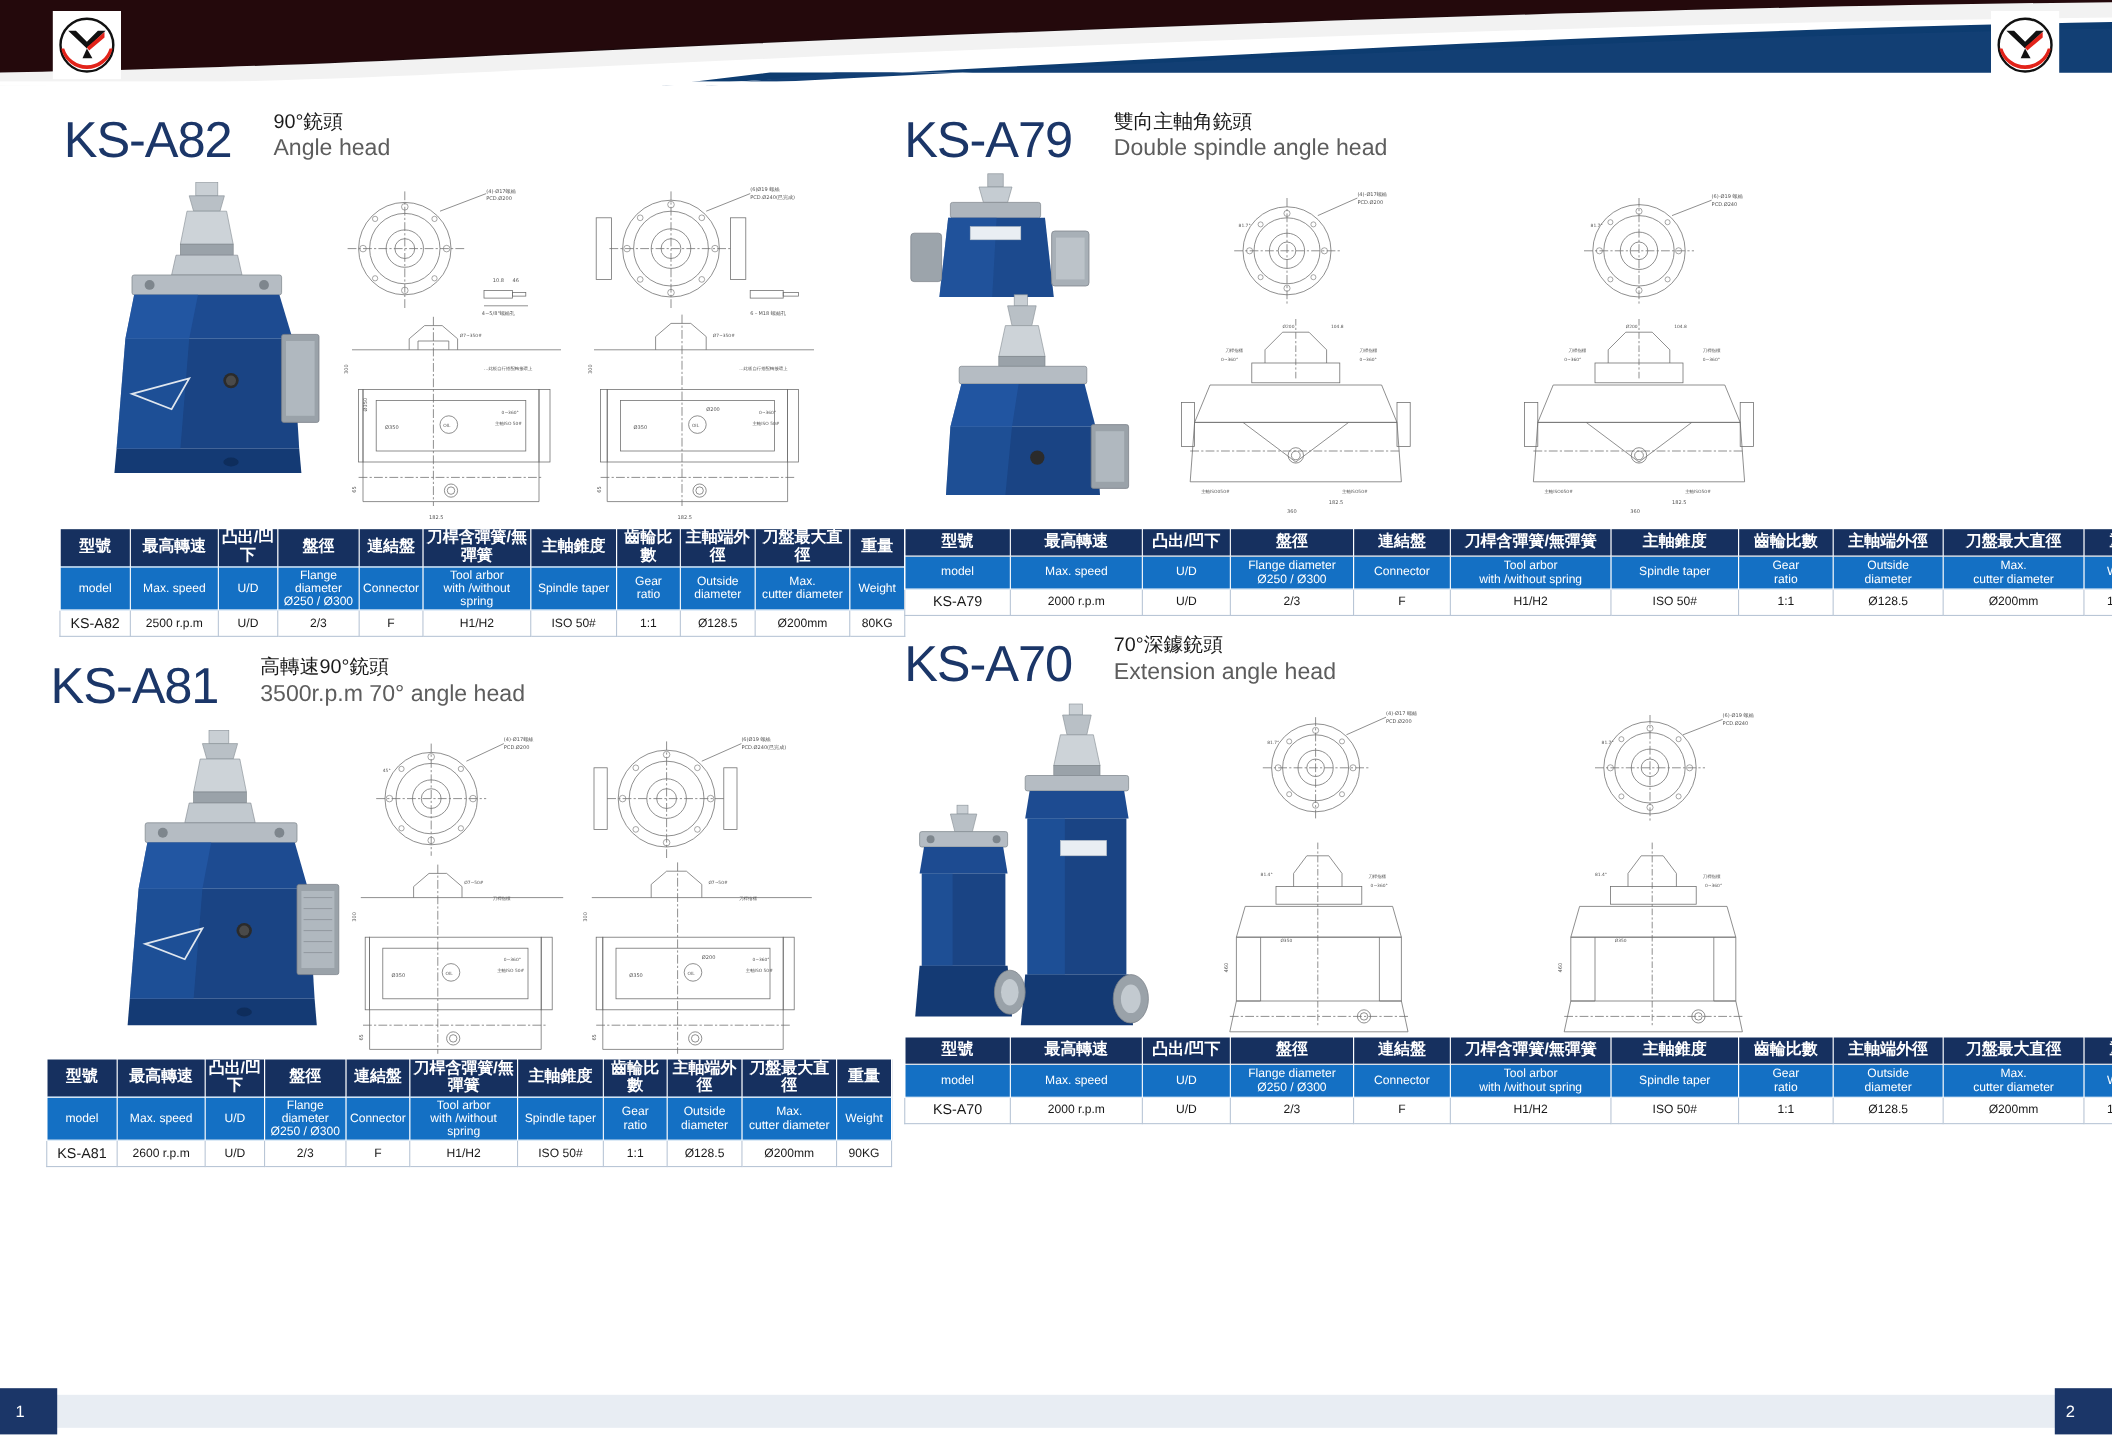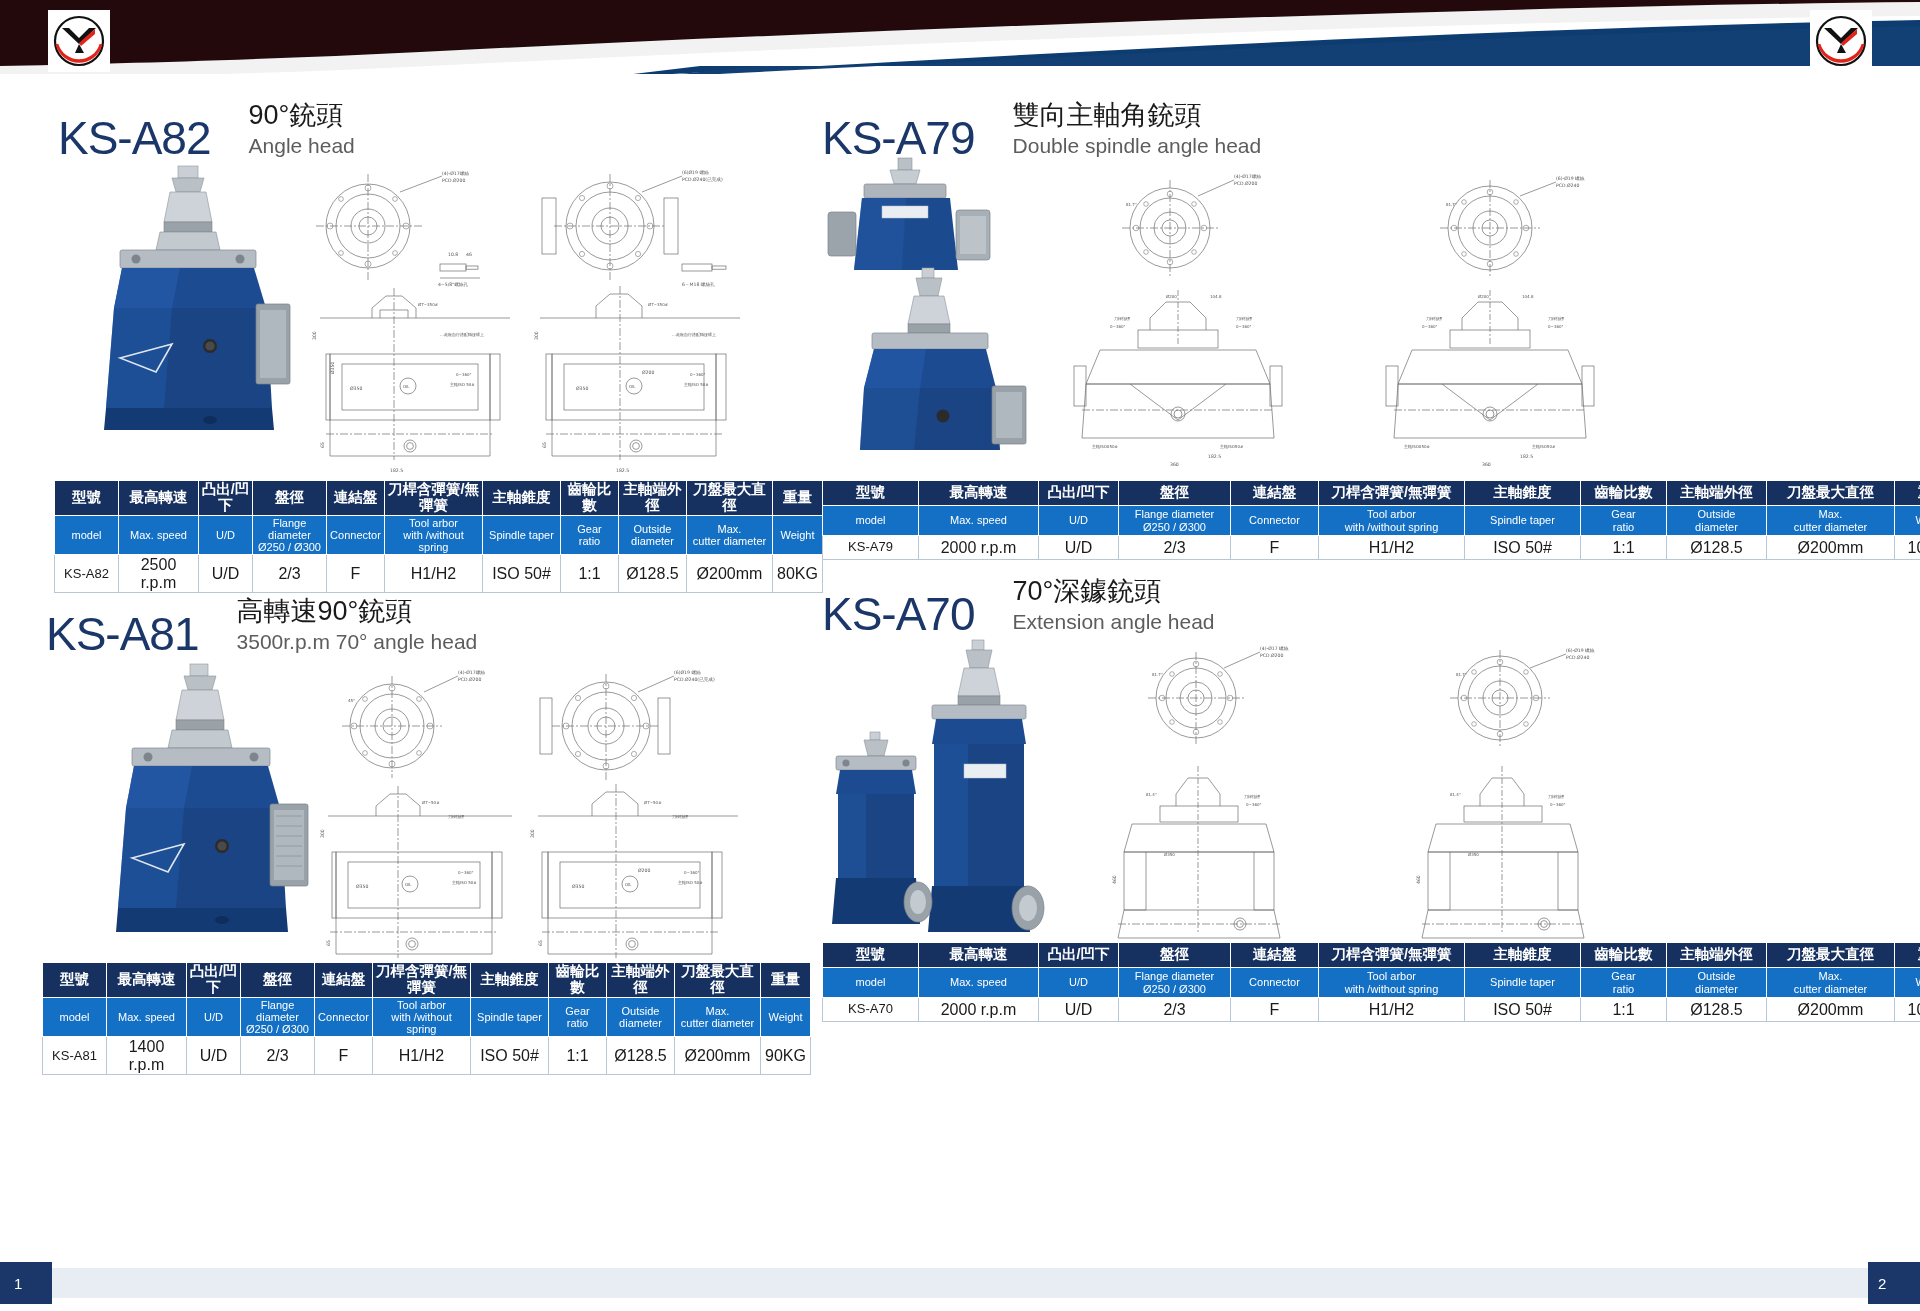--- a/index.html
+++ b/index.html
@@ -27,21 +27,21 @@
   .prod-a79 { left:800px; top:78px; width:1120px; height:490px; }
   .prod-a81 { left:0;    top:580px; width:800px; height:475px; }
   .prod-a70 { left:800px; top:560px; width:1120px; height:475px; }
 
   .title-row { display:flex; align-items:flex-end; gap:38px; }
   .model-code {
     font-size:46px; font-weight:normal; color:#1b3668;
     letter-spacing:-1px; line-height:1; font-family:"Liberation Sans", sans-serif;
   }
   .title-text { padding-bottom:2px; }
-  .title-cn { font-size:27px; color:#1a1a1a; line-height:1.18; font-weight:normal; }
+  .title-cn { font-size:18px; color:#1a1a1a; line-height:1.18; font-weight:normal; }
   .title-en { font-size:21px; color:#5d5d5d; line-height:1.25; margin-top:1px; }
 
   
   .photo { position:absolute; }
   .draw { position:absolute; }
   .draw svg { display:block; }
 
   
   .spec-table {
     position:absolute;
@@ -59,21 +59,21 @@
   .spec-table tr.hdr-cn td {
     background:#16305f; color:#ffffff;
     font-size:14.5px; font-weight:bold; height:25px;
   }
   .spec-table tr.hdr-en td {
     background:#1470c4; color:#ffffff;
     font-size:11px; font-weight:normal; height:30px;
   }
   .spec-table tr.vals td {
     background:#ffffff; color:#1a1a1a;
-    font-size:16px; height:24px;
+    font-size:11px; height:24px;
     border:1px solid #b9c6d6;
   }
   .spec-table tr.vals td.mdl { font-size:13px; }
 
   
   .footer { position:absolute; left:0; top:1262px; width:1920px; height:49px; }
   .footer-bar { position:absolute; left:0; top:6px; width:1920px; height:30px; background:#e8edf3; }
   .pagenum {
     position:absolute; top:0px; width:52px; height:42px;
     background:#1b3668; color:#ffffff;
@@ -660,21 +660,21 @@
           <td style="white-space:pre-line">Gear
 ratio</td>
           <td style="white-space:pre-line">Outside
 diameter</td>
           <td style="white-space:pre-line">Max.
 cutter diameter</td>
           <td>Weight</td>
         </tr>
         <tr class="vals">
           <td class="mdl">KS-A81</td>
-          <td>1400 r.p.m</td>
+          <td>2600 r.p.m</td>
           <td>U/D</td>
           <td>2/3</td>
           <td>F</td>
           <td>H1/H2</td>
           <td>ISO 50#</td>
           <td>1:1</td>
           <td>Ø128.5</td>
           <td>Ø200mm</td>
           <td>90KG</td>
         </tr>

